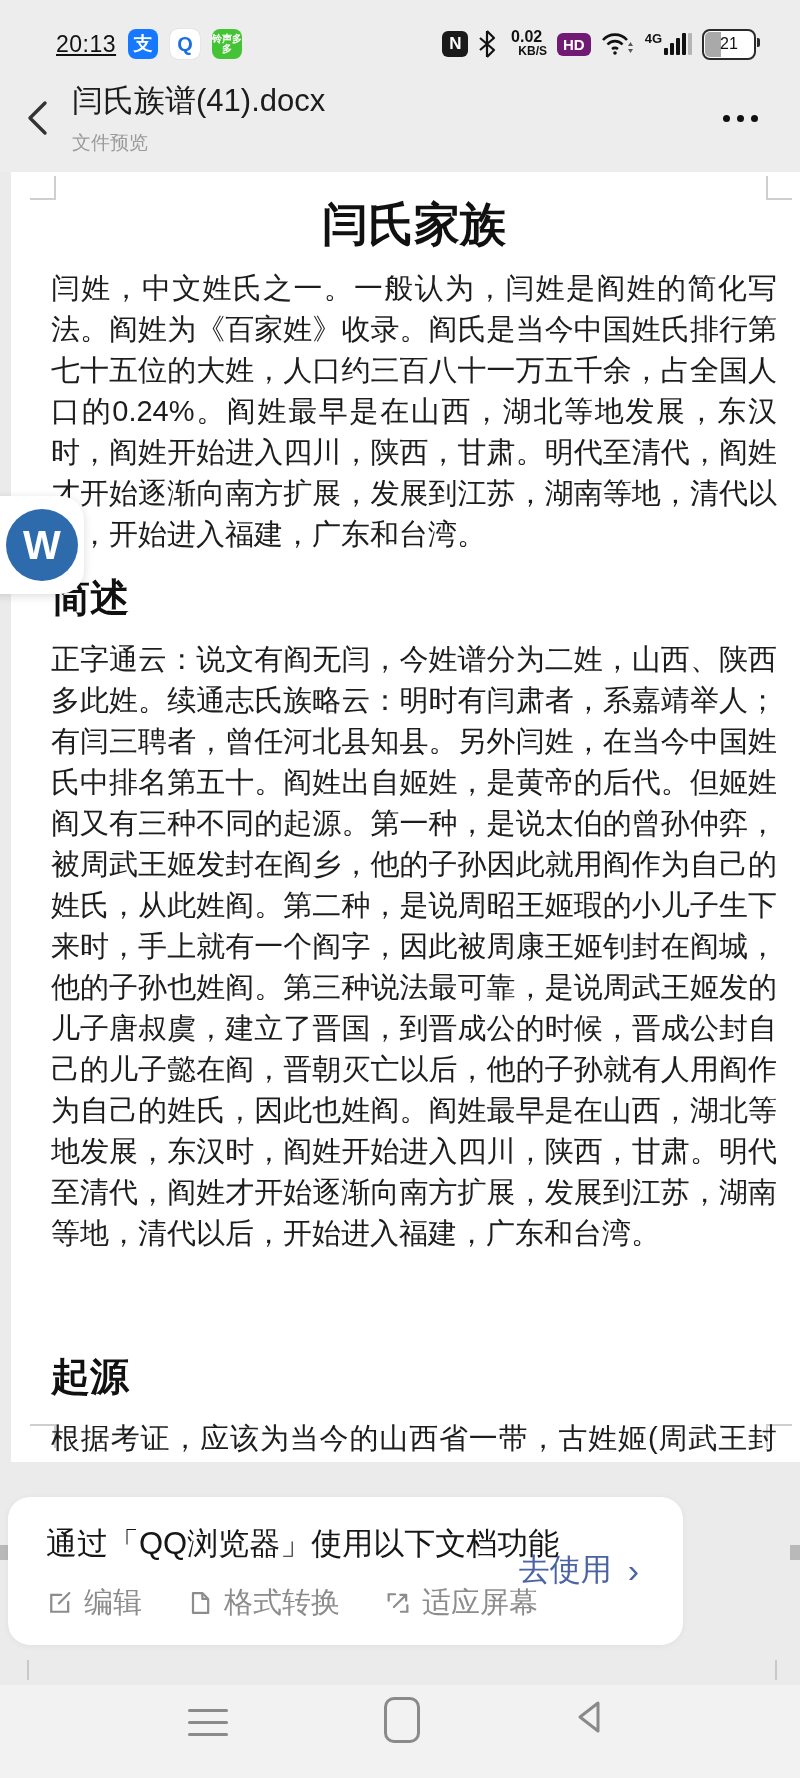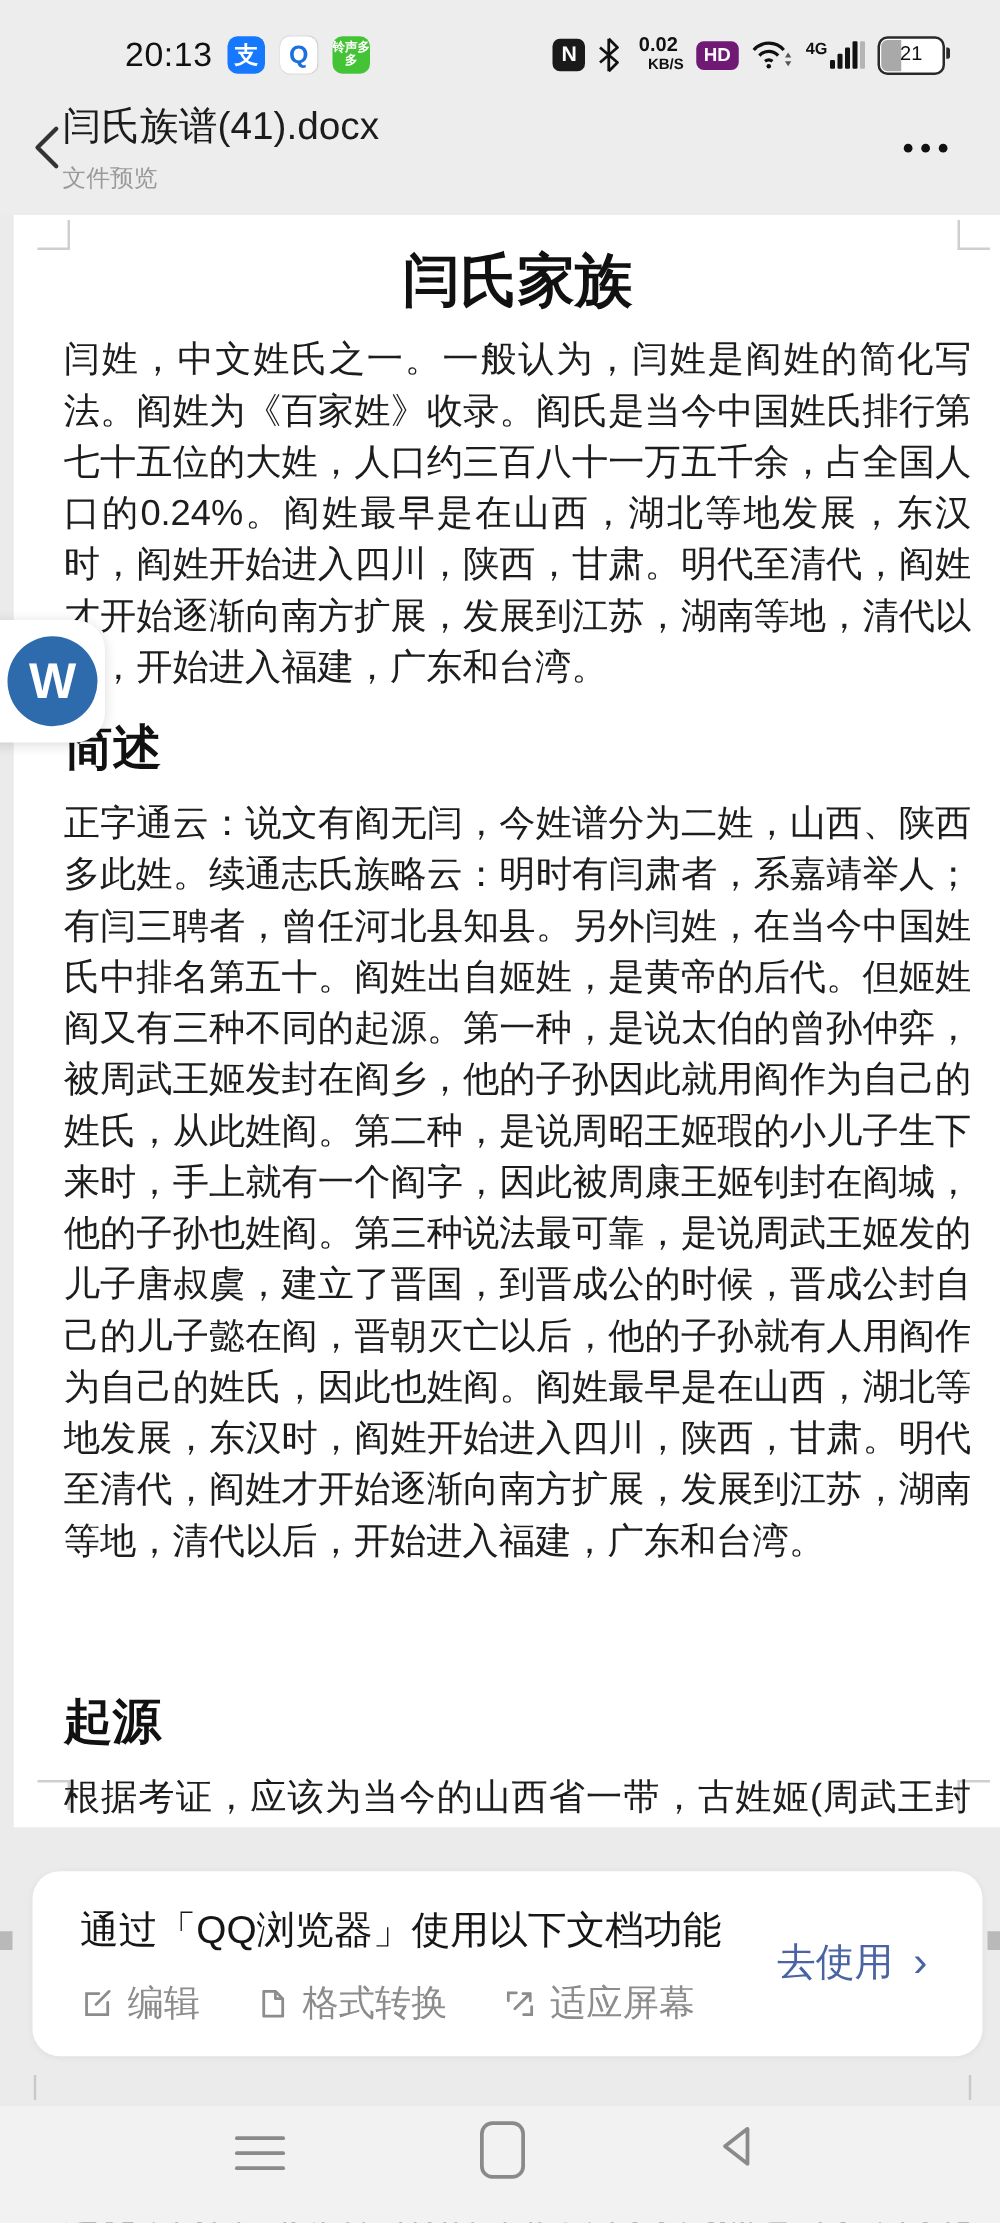--- a/index.html
+++ b/index.html
@@ -5,21 +5,21 @@
   html,body{margin:0;padding:0;}
   body{
     width:800px;height:1778px;position:relative;overflow:hidden;
     background:#ebebeb;
     font-family:"Liberation Sans", sans-serif;
     -webkit-font-smoothing:antialiased;
   }
   
   .top-chrome{position:absolute;top:0;left:0;width:800px;height:172px;background:#ededed;}
   .status-bar{position:absolute;top:24px;left:0;width:800px;height:40px;display:flex;align-items:center;}
-  .sb-time{margin-left:100px;font-size:27px;color:#111;font-weight:500;letter-spacing:.5px;}
+  .sb-time{margin-left:56px;font-size:23px;color:#111;font-weight:500;letter-spacing:.5px;text-decoration:underline;}
   .sb-app{width:30px;height:30px;border-radius:8px;margin-left:12px;display:flex;align-items:center;justify-content:center;flex:none;}
   .sb-app.alipay{background:#1677ff;color:#fff;font-size:19px;font-weight:700;}
   .sb-app.qq{background:#fff;color:#1b6fe0;font-size:20px;font-weight:700;box-shadow:0 0 1px rgba(0,0,0,.25);}
   .sb-app.ring{background:#45c337;color:#fff;font-size:10px;line-height:10px;text-align:center;font-weight:700;align-items:center;}
   .sb-right{margin-left:auto;margin-right:44px;display:flex;align-items:center;gap:10px;}
   .nfc-badge{width:26px;height:26px;background:#1a1a1a;border-radius:6px;color:#fff;font-size:17px;font-weight:700;display:flex;align-items:center;justify-content:center;}
   .speed{display:flex;flex-direction:column;align-items:center;line-height:14px;color:#111;}
   .speed .v{font-size:16px;font-weight:700;}
   .speed .u{font-size:12px;font-weight:700;padding-left:12px;}
   .hd-badge{background:#701a75;color:#fff;border-radius:6px;font-size:15px;font-weight:700;padding:3px 6px;}
@@ -27,21 +27,21 @@
   .bars i{display:block;width:4px;background:#111;border-radius:1px;}
   .bars i.lt{background:#b5b5b5;}
   .sig-wrap{display:flex;align-items:flex-start;gap:2px;}
   .sig-4g{font-size:13px;font-weight:700;color:#111;line-height:12px;}
   .battery{position:relative;width:50px;height:27px;border:2px solid #2a2a2a;border-radius:8px;display:flex;align-items:center;justify-content:center;background:#fff;}
   .battery .fill{position:absolute;left:1px;top:1px;bottom:1px;width:32%;background:#a9a9a9;border-radius:5px 0 0 5px;}
   .battery .pct{position:relative;font-size:16px;color:#111;font-weight:500;}
   .battery .nub{position:absolute;right:-6px;top:7px;width:3px;height:9px;background:#2a2a2a;border-radius:0 2px 2px 0;}
   .app-header{position:absolute;top:78px;left:0;width:800px;height:80px;display:flex;align-items:center;}
   .back-btn{margin-left:24px;flex:none;}
-  .hdr-text{display:flex;flex-direction:column;}
+  .hdr-text{margin-left:22px;display:flex;flex-direction:column;}
   .hdr-title{font-size:31px;color:#1c1c1c;font-weight:500;}
   .hdr-sub{font-size:19px;color:#9a9a9a;margin-top:8px;}
   .menu-dots{margin-left:auto;margin-right:42px;display:flex;gap:7px;}
   .menu-dots i{width:7px;height:7px;border-radius:50%;background:#111;display:block;}
   
   .doc-page{position:absolute;top:172px;left:11px;width:800px;height:1290px;background:#ffffff;}
   .crop{position:absolute;width:24px;height:22px;}
   .crop.tl{left:19px;top:4px;border-right:2px solid #cfcfcf;border-bottom:2px solid #cfcfcf;}
   .crop.tr{left:755px;top:4px;border-left:2px solid #cfcfcf;border-bottom:2px solid #cfcfcf;}
   .crop.bl{left:19px;top:1252px;border-right:2px solid #cfcfcf;border-top:2px solid #cfcfcf;}
@@ -53,21 +53,21 @@
   .doc-inner h2.big-gap{margin-top:96px;}
   
   .avatar-card{position:absolute;left:-24px;top:496px;width:108px;height:98px;background:#fff;border-radius:24px;box-shadow:0 2px 10px rgba(0,0,0,.14);}
   .avatar-circle{position:absolute;left:30px;top:13px;width:72px;height:72px;border-radius:50%;background:#2e6bad;color:#fff;font-size:40px;font-weight:700;display:flex;align-items:center;justify-content:center;}
   
   .lower-bg{position:absolute;top:1462px;left:0;width:800px;height:316px;background:#ebebeb;}
   .edge-strip{position:absolute;top:1545px;width:10px;height:15px;background:#b9b9b9;}
   .edge-strip.l{left:0;} .edge-strip.r{left:790px;}
   .next-mark{position:absolute;top:1660px;width:2px;height:20px;background:#c9c9c9;}
   .next-mark.l{left:27px;} .next-mark.r{left:775px;}
-  .promo-card{position:absolute;top:1497px;left:26px;width:760px;height:148px;background:#fff;border-radius:22px;box-shadow:0 1px 6px rgba(0,0,0,.05);}
+  .promo-card{position:absolute;top:1497px;left:8px;width:675px;height:148px;background:#fff;border-radius:22px;box-shadow:0 1px 6px rgba(0,0,0,.05);}
   .promo-title{position:absolute;left:38px;top:26px;font-size:31px;color:#161616;font-weight:500;}
   .promo-action{position:absolute;right:44px;top:52px;display:flex;align-items:center;gap:16px;color:#4a63a2;font-size:31px;}
   .promo-features{position:absolute;left:38px;top:86px;display:flex;gap:44px;align-items:center;}
   .feature{display:flex;align-items:center;gap:10px;color:#8c8c8c;font-size:29px;}
   
   .nav-bar{position:absolute;top:1685px;left:0;width:800px;height:93px;background:#f2f2f2;}
   .nav-menu{position:absolute;left:188px;top:24px;display:flex;flex-direction:column;gap:9px;}
   .nav-menu i{display:block;width:40px;height:3px;background:#8a8a8a;border-radius:2px;}
   .nav-home{position:absolute;left:384px;top:12px;width:30px;height:40px;border:3px solid #8a8a8a;border-radius:10px;}
 </style>

